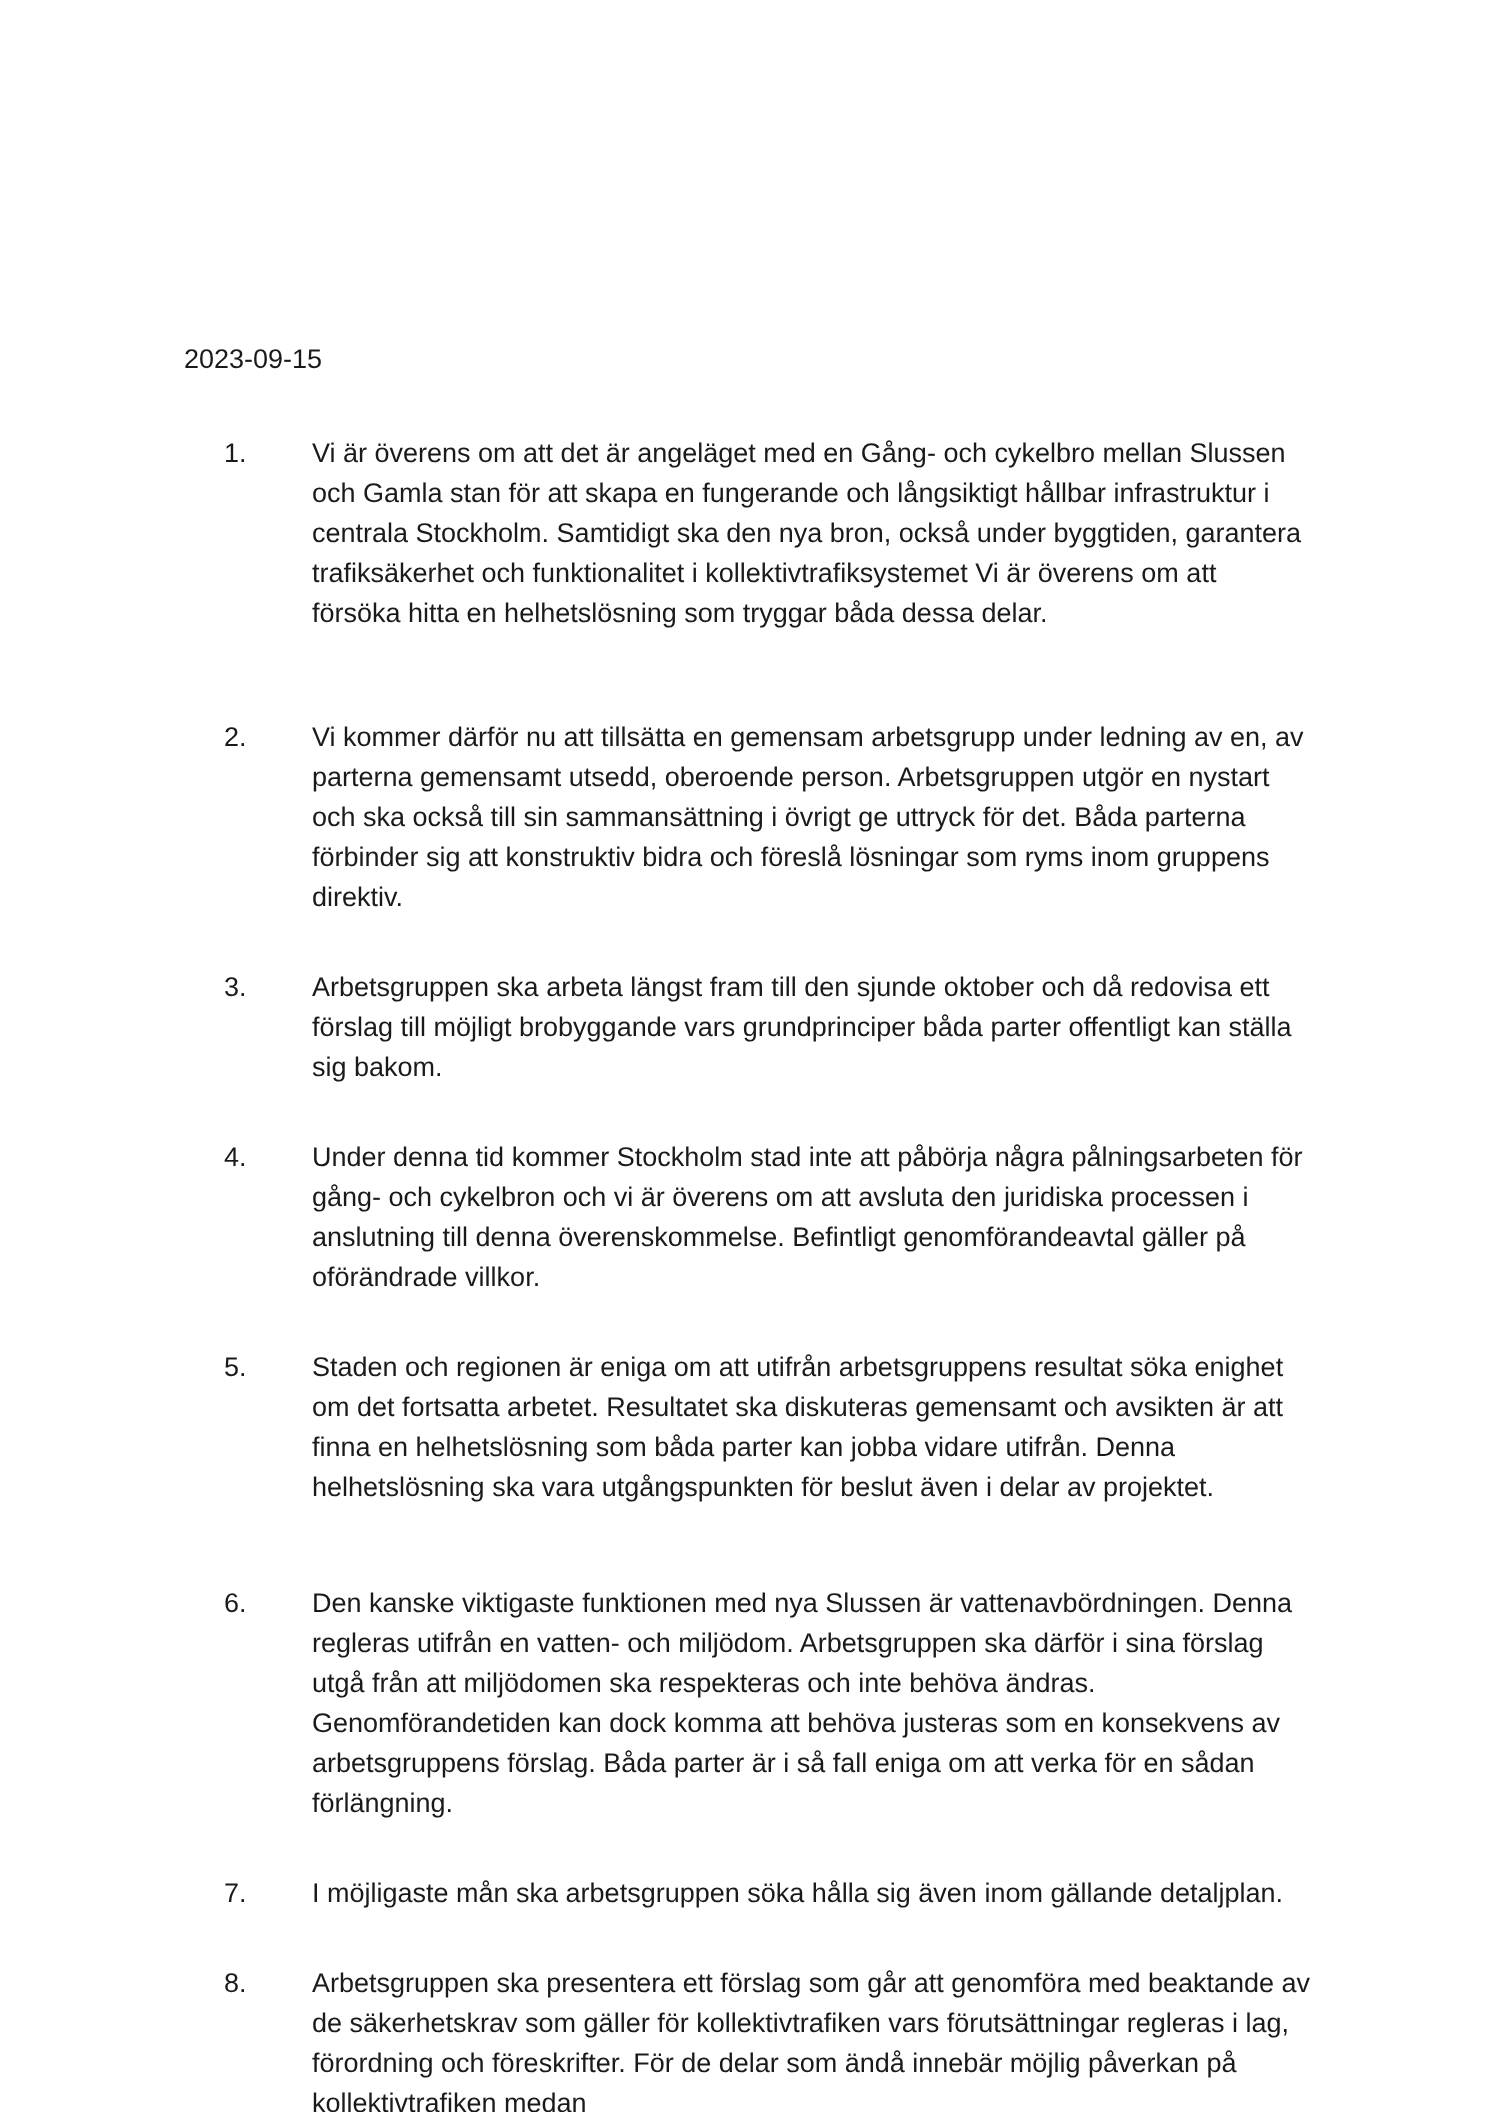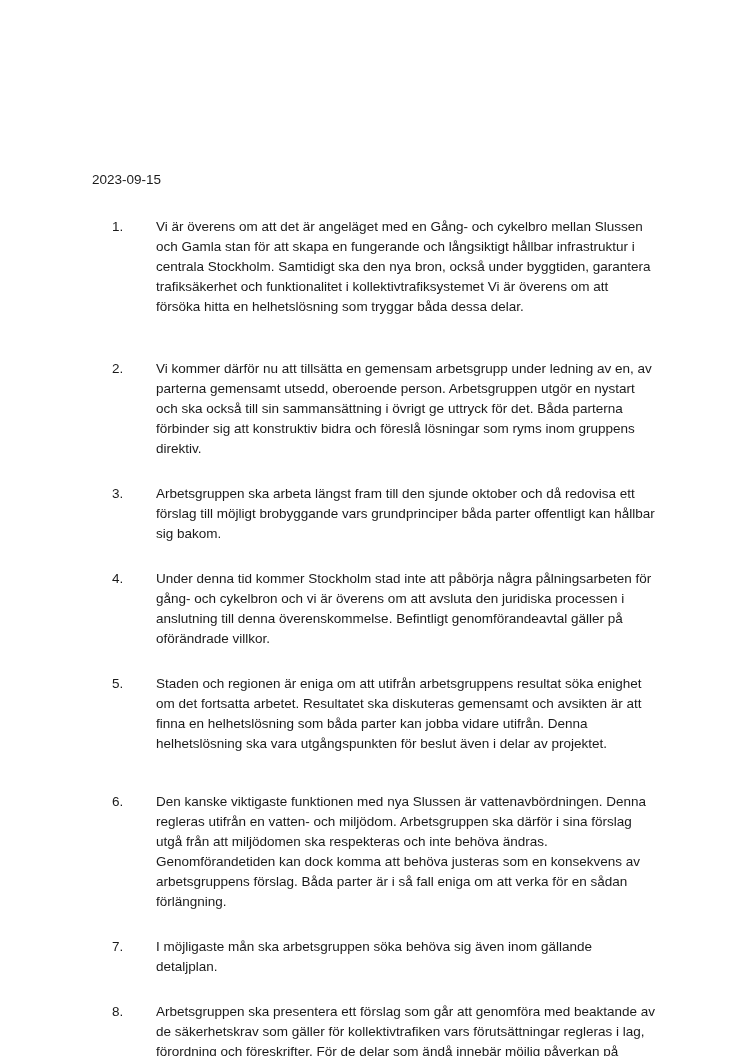--- a/index.html
+++ b/index.html
@@ -75,41 +75,41 @@
         <span class="item-text">Vi är överens om att det är angeläget med en Gång- och cykelbro mellan Slussen och Gamla stan för att skapa en fungerande och långsiktigt hållbar infrastruktur i centrala Stockholm. Samtidigt ska den nya bron, också under byggtiden, garantera trafiksäkerhet och funktionalitet i kollektivtrafiksystemet Vi är överens om att försöka hitta en helhetslösning som tryggar båda dessa delar.</span>
       </div>
 
       <div class="list-item">
         <span class="item-number">2.</span>
         <span class="item-text">Vi kommer därför nu att tillsätta en gemensam arbetsgrupp under ledning av en, av parterna gemensamt utsedd, oberoende person. Arbetsgruppen utgör en nystart och ska också till sin sammansättning i övrigt ge uttryck för det. Båda parterna förbinder sig att konstruktiv bidra och föreslå lösningar som ryms inom gruppens direktiv.</span>
       </div>
 
       <div class="list-item">
         <span class="item-number">3.</span>
-        <span class="item-text">Arbetsgruppen ska arbeta längst fram till den sjunde oktober och då redovisa ett förslag till möjligt brobyggande vars grundprinciper båda parter offentligt kan hållbar sig bakom.</span>
+        <span class="item-text">Arbetsgruppen ska arbeta längst fram till den sjunde oktober och då redovisa ett förslag till möjligt brobyggande vars grundprinciper båda parter offentligt kan ställa sig bakom.</span>
       </div>
 
       <div class="list-item">
         <span class="item-number">4.</span>
         <span class="item-text">Under denna tid kommer Stockholm stad inte att påbörja några pålningsarbeten för gång- och cykelbron och vi är överens om att avsluta den juridiska processen i anslutning till denna överenskommelse. Befintligt genomförandeavtal gäller på oförändrade villkor.</span>
       </div>
 
       <div class="list-item">
         <span class="item-number">5.</span>
         <span class="item-text">Staden och regionen är eniga om att utifrån arbetsgruppens resultat söka enighet om det fortsatta arbetet. Resultatet ska diskuteras gemensamt och avsikten är att finna en helhetslösning som båda parter kan jobba vidare utifrån. Denna helhetslösning ska vara utgångspunkten för beslut även i delar av projektet.</span>
       </div>
 
       <div class="list-item">
         <span class="item-number">6.</span>
         <span class="item-text">Den kanske viktigaste funktionen med nya Slussen är vattenavbördningen. Denna regleras utifrån en vatten- och miljödom. Arbetsgruppen ska därför i sina förslag utgå från att miljödomen ska respekteras och inte behöva ändras. Genomförandetiden kan dock komma att behöva justeras som en konsekvens av arbetsgruppens förslag. Båda parter är i så fall eniga om att verka för en sådan förlängning.</span>
       </div>
 
       <div class="list-item">
         <span class="item-number">7.</span>
-        <span class="item-text">I möjligaste mån ska arbetsgruppen söka behöva sig även inom gällande detaljplan.</span>
+        <span class="item-text">I möjligaste mån ska arbetsgruppen söka hålla sig även inom gällande detaljplan.</span>
       </div>
 
       <div class="list-item">
         <span class="item-number">8.</span>
         <span class="item-text">Arbetsgruppen ska presentera ett förslag som går att genomföra med beaktande av de säkerhetskrav som gäller för kollektivtrafiken vars förutsättningar regleras i lag, förordning och föreskrifter. För de delar som ändå innebär möjlig påverkan på kollektivtrafiken medan</span>
       </div>
 
     </div>
   </div>
 </div>

